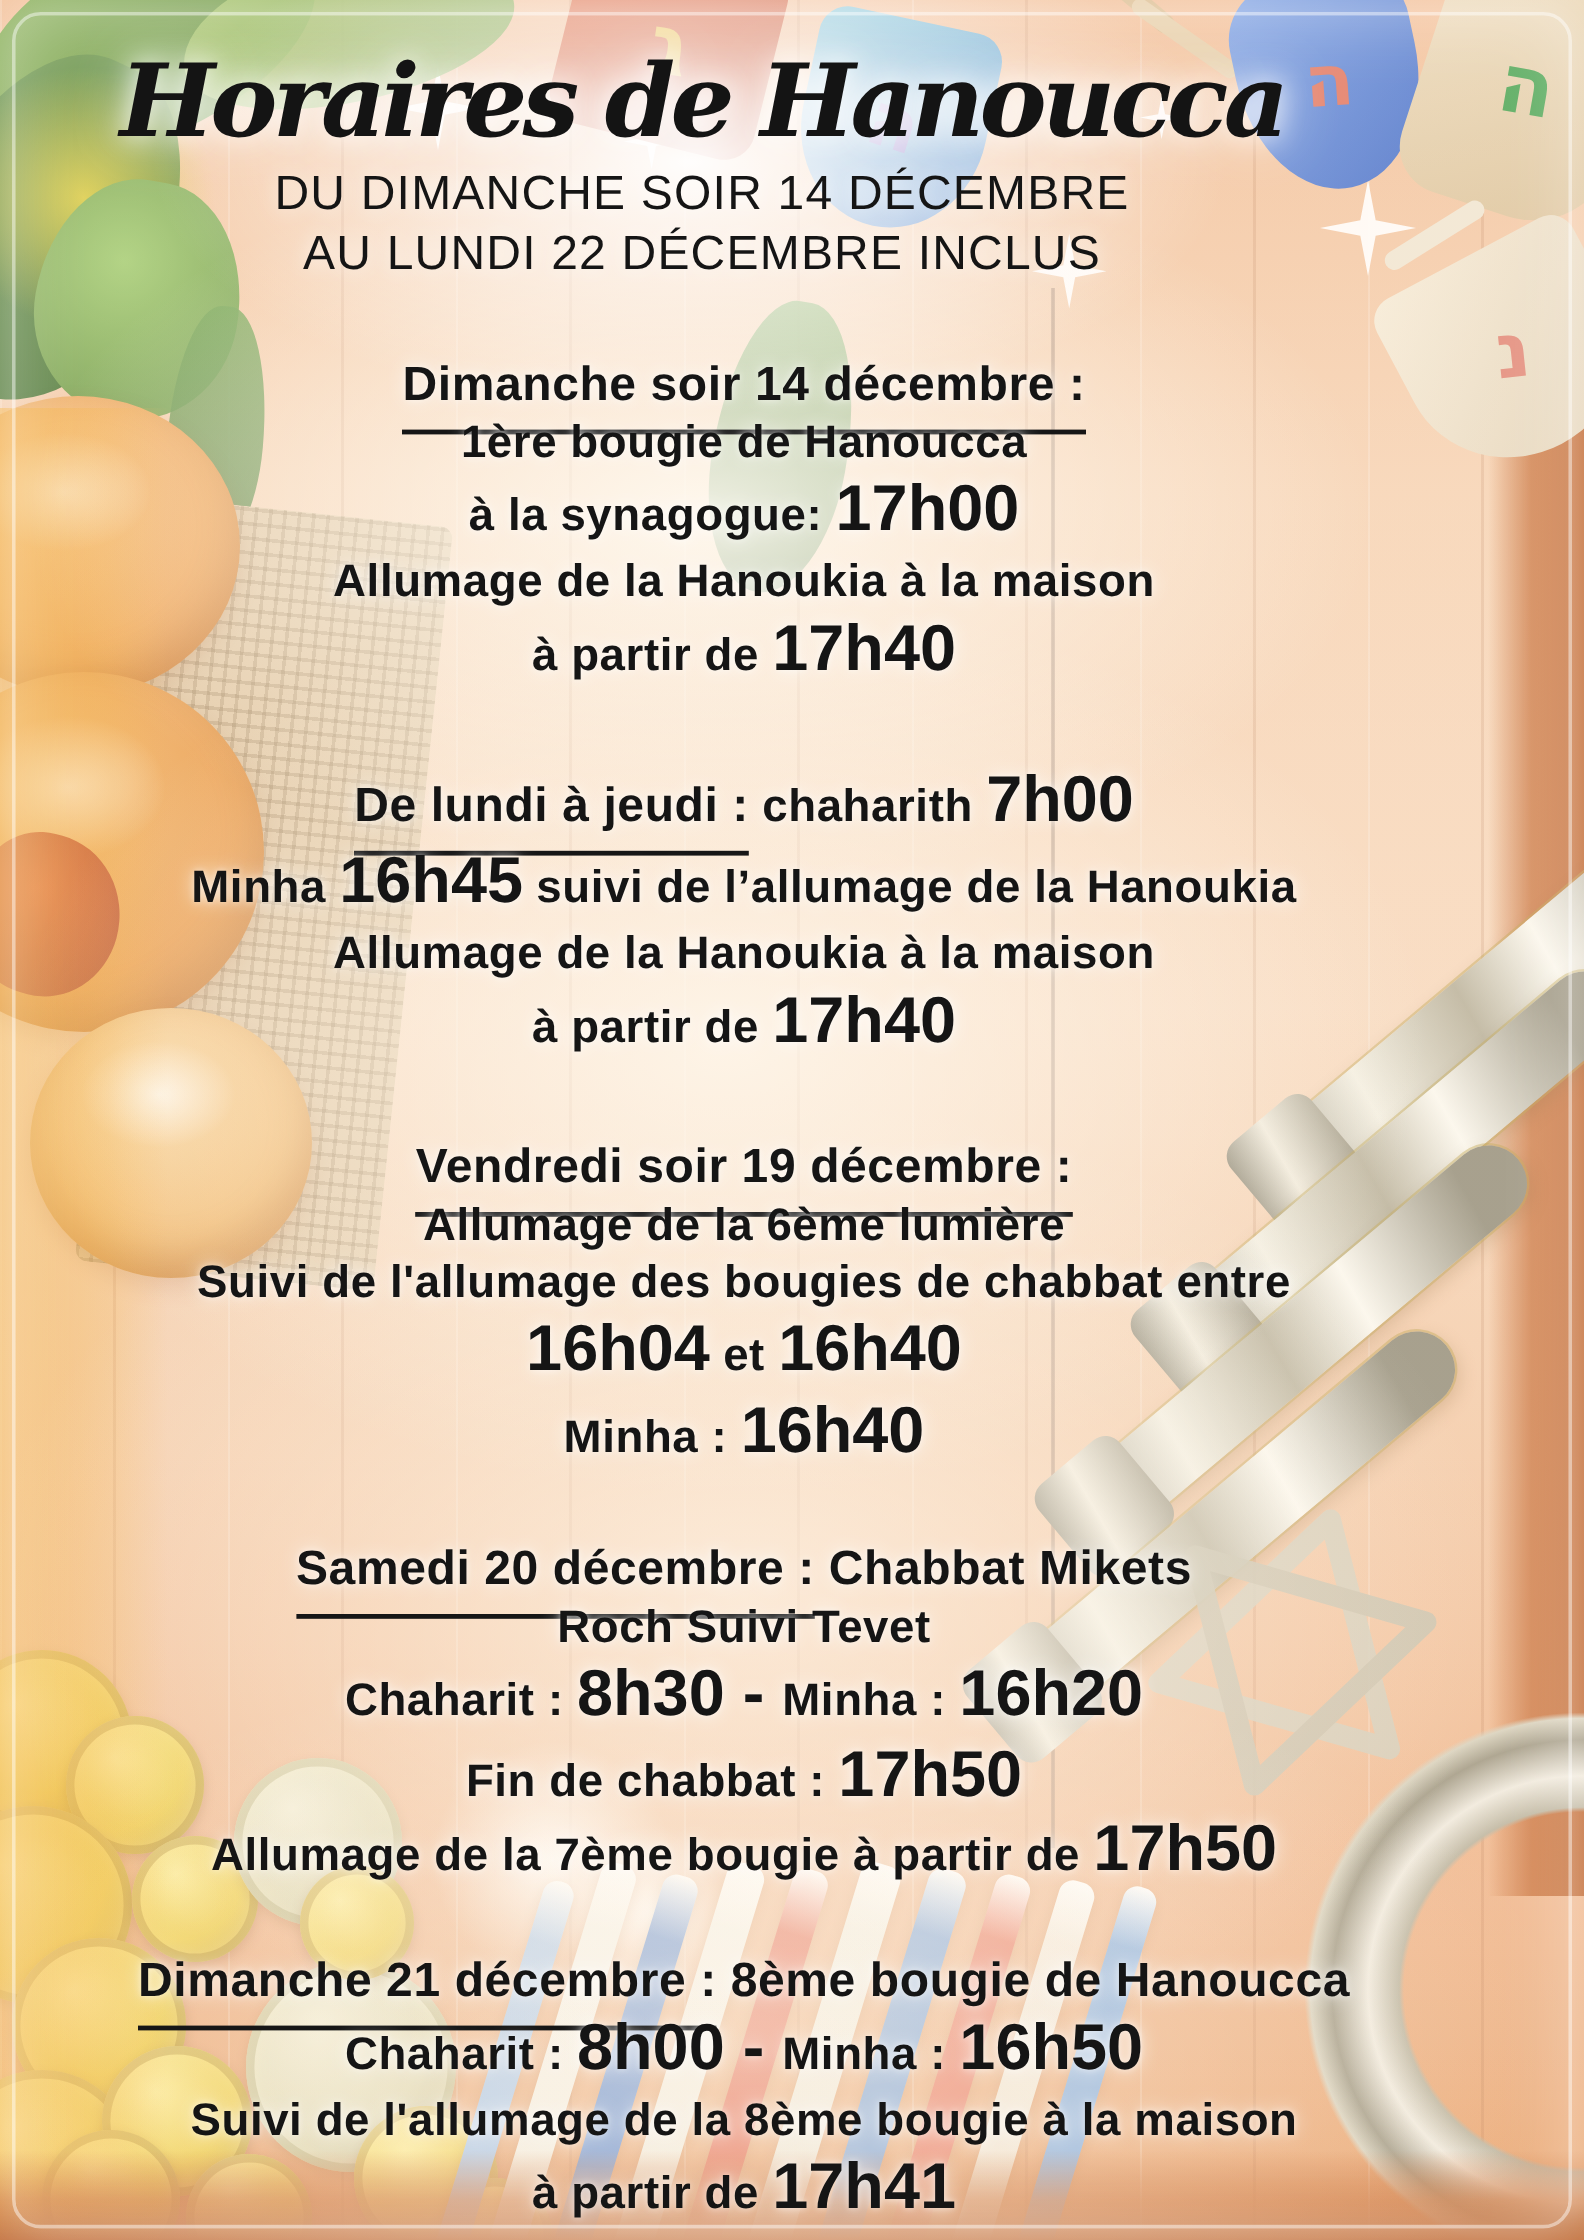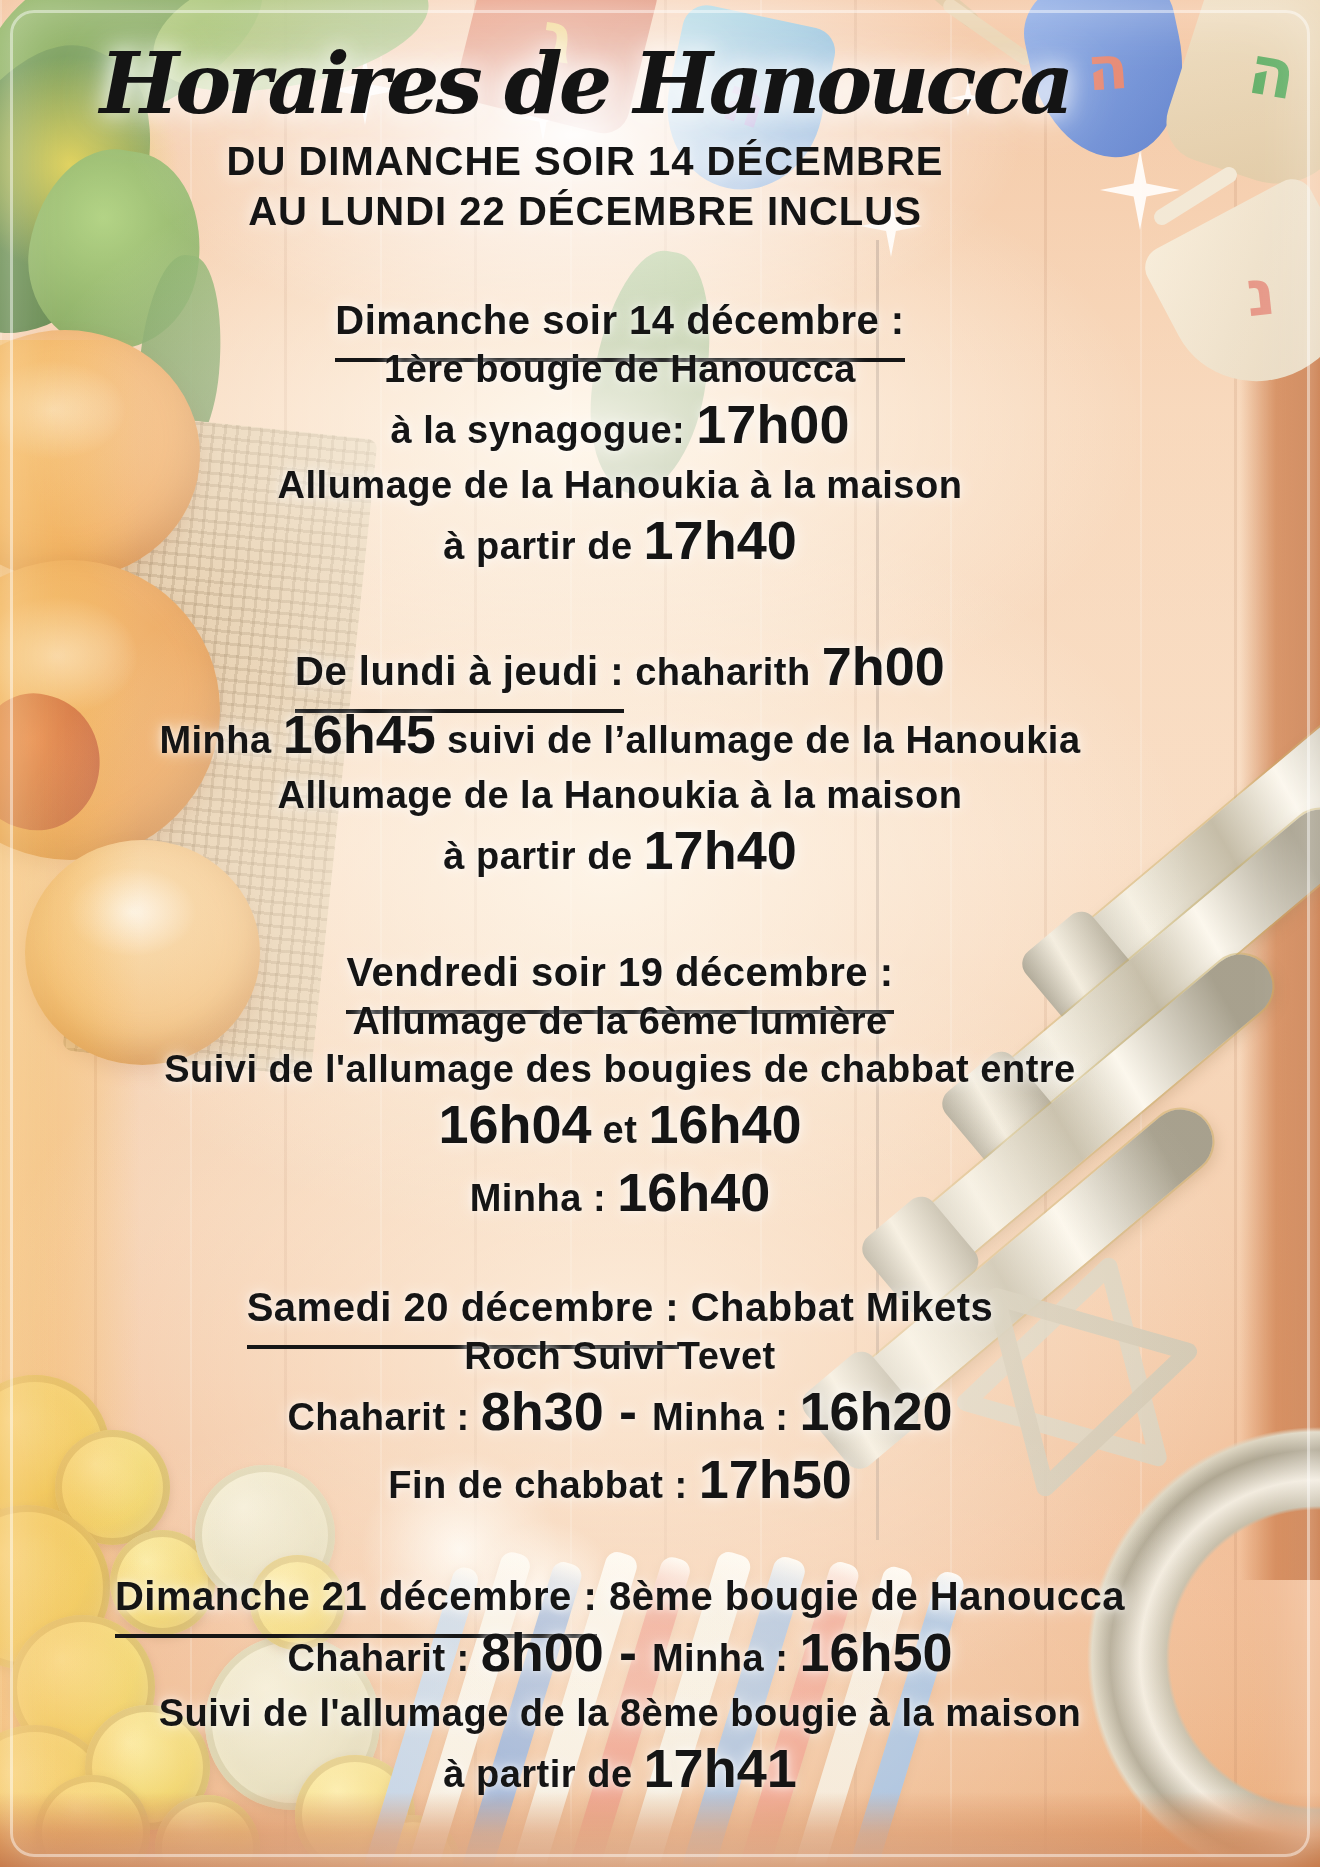--- a/index.html
+++ b/index.html
@@ -71,21 +71,21 @@
       radial-gradient(ellipse 920px 440px at 620px 1700px,rgba(255,246,232,.52),rgba(255,255,255,0) 75%),
       linear-gradient(rgba(255,241,226,.22),rgba(255,241,226,.22));}
   .frame{position:absolute;inset:10px;z-index:5;border:3px solid rgba(255,255,255,.55);border-radius:24px;
     box-shadow:0 0 40px 8px rgba(255,255,255,.30),inset 0 0 60px rgba(255,255,255,.30);pointer-events:none;}
 
   
   .header{position:absolute;top:32px;left:0;right:150px;z-index:6;text-align:center;}
   .title{font-family:"DejaVu Serif",serif;font-style:italic;font-weight:bold;
     font-size:84px;line-height:104px;letter-spacing:-4px;color:#141414;
     text-shadow:0 0 22px rgba(255,255,255,.95),0 0 48px rgba(255,255,255,.85);}
-  .subtitle{font-weight:bold;font-size:40px;line-height:50px;letter-spacing:1px;
+  .subtitle{font-weight:normal;font-size:40px;line-height:50px;letter-spacing:1px;
     text-shadow:0 0 16px rgba(255,255,255,.85);text-align:center;}
 
   .schedule{position:absolute;top:296px;left:30px;right:110px;z-index:6;text-align:center;}
   .line{font-weight:bold;font-size:38px;line-height:48px;letter-spacing:.5px;
     text-shadow:0 0 16px rgba(255,255,255,.8),0 0 6px rgba(255,255,255,.55);}
   .tall{line-height:62px;}
   .hd{font-size:40px;}
   .t{font-size:54px;letter-spacing:0;}
   .u{border-bottom:4px solid #161616;padding-bottom:16px;}
   .sec1{margin-bottom:58px;}  .sec2{margin-bottom:61px;}
@@ -223,20 +223,21 @@
       <div class="line">Suivi de l'allumage des bougies de chabbat entre</div>
       <div class="line tall"><span class="t">16h04</span><span> et </span><span class="t">16h40</span></div>
       <div class="line tall"><span>Minha : </span><span class="t">16h40</span></div>
     </div>
 
     <div class="sec4">
       <div class="line"><span class="hd u">Samedi 20 décembre :</span><span class="hd"> Chabbat Mikets</span></div>
       <div class="line">Roch Suivi Tevet</div>
       <div class="line tall"><span>Chaharit : </span><span class="t">8h30</span><span class="t"> - </span><span>Minha : </span><span class="t">16h20</span></div>
       <div class="line tall"><span>Fin de chabbat : </span><span class="t">17h50</span></div>
+      <div class="line"><span>Allumage de la 7ème bougie à partir de </span><span class="t">17h50</span></div>
     </div>
 
     <div>
       <div class="line"><span class="hd u">Dimanche  21 décembre :</span><span class="hd"> 8ème bougie de Hanoucca</span></div>
       <div class="line tall"><span>Chaharit : </span><span class="t">8h00</span><span class="t"> - </span><span>Minha : </span><span class="t">16h50</span></div>
       <div class="line">Suivi de l'allumage de la 8ème bougie à la maison</div>
       <div class="line tall"><span>à partir de </span><span class="t">17h41</span></div>
     </div>
 
   </div>

